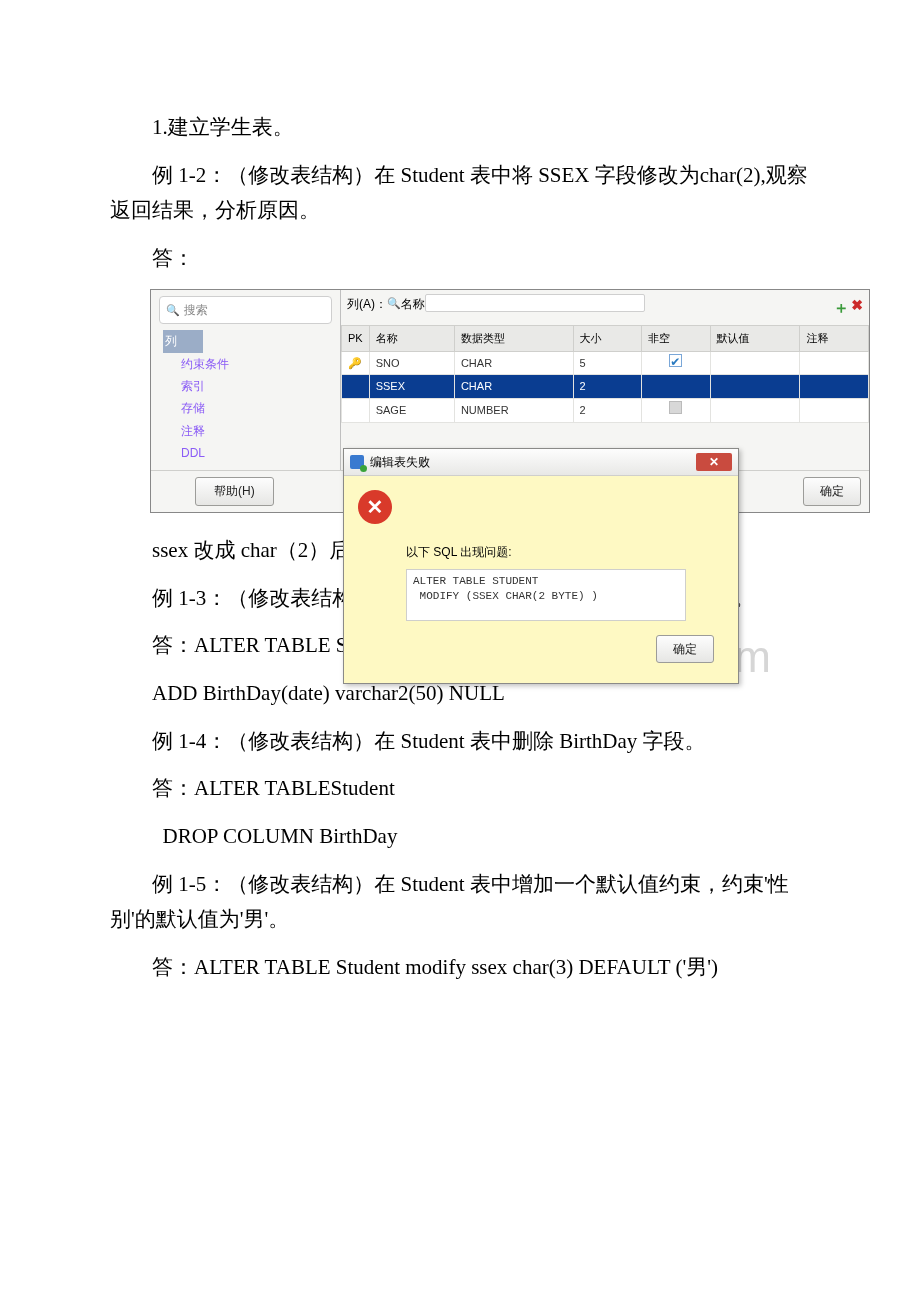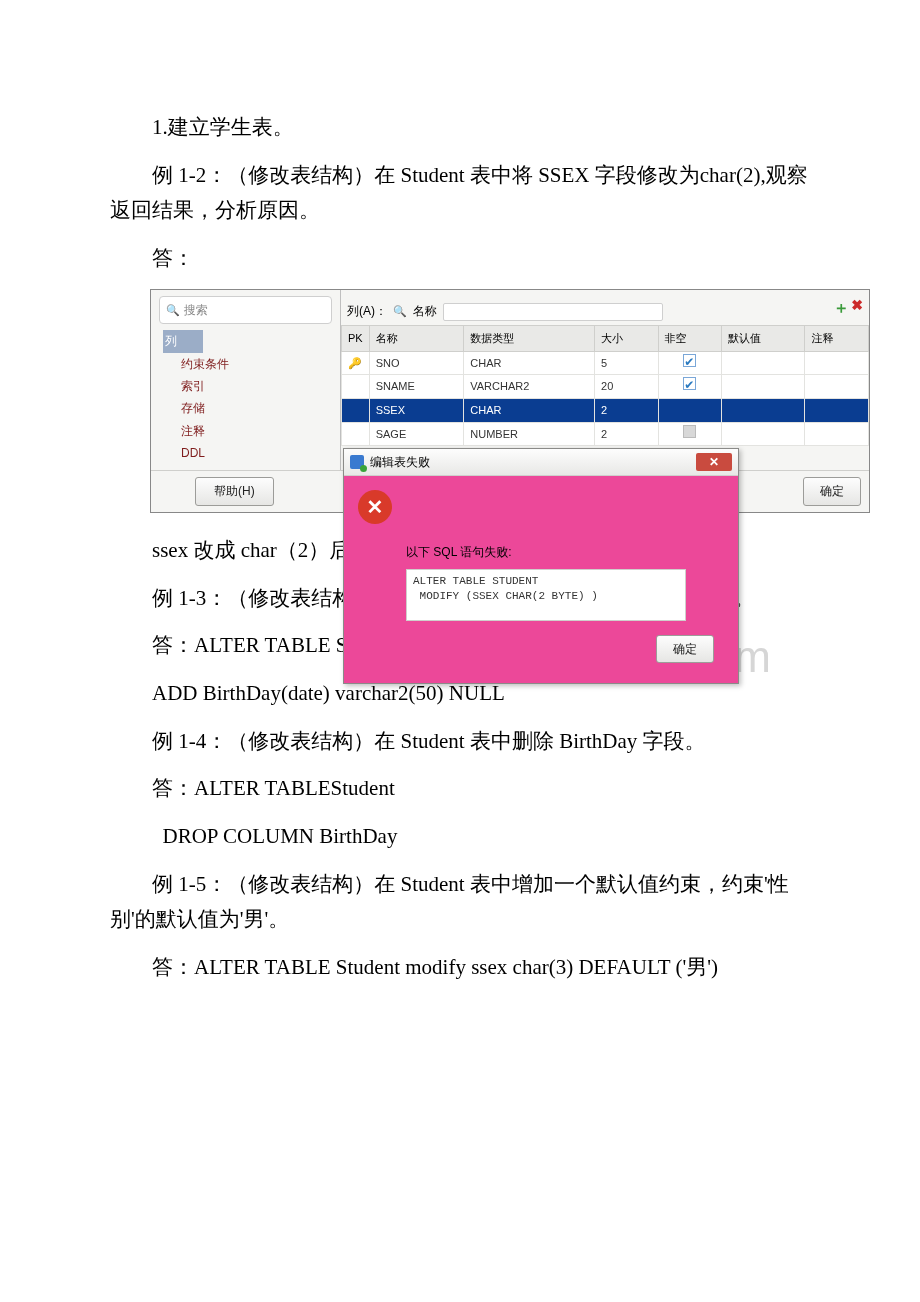--- a/index.html
+++ b/index.html
@@ -40,35 +40,34 @@
       align-items: center;
       gap: 4px;
       color: #888;
       margin-bottom: 6px;
     }
     .mag { font-size: 11px; }
     .tree { margin-left: 4px; }
     .tree-item {
       padding: 1px 2px;
       cursor: default;
-      color: #7f1d1d;
+      color: #8b5cf6;
     }
     .tree-item.sel {
       background: #9badc7;
       color: #fff;
       width: 40px;
     }
     .tree-sub { margin-left: 16px; }
 
     .right-panel { flex: 1; position: relative; background:#f5f5f3; }
     .top-bar {
       display: flex;
-      align-items: flex-end;
+      align-items: flex-start;
       padding: 4px 6px;
-      gap: 6px;
       background: #f5f5f3;
     }
     .top-bar .lbl { font-size:12px; }
     .name-input {
       border:1px solid #cfcfcf;
       background:#fff;
       width:220px;
       height:18px;
       border-radius:2px;
     }
@@ -115,21 +114,21 @@
     .chk.dark { background:#0a3d91; border-color:#0a3d91;}
     .chk.greysq { background:#d8d8d8; border-color:#bbb;}
     .pk-col { width:26px; text-align:center; }
     .key-ico { color:#d18a17; font-size:11px;}
 
     
     .dialog {
       position: absolute;
       left: 2px; top: 158px;
       width: 396px;
-      background: #ec4899;
+      background: #fef9c3;
       border: 1px solid #8a8a88;
       box-shadow: 2px 2px 5px rgba(0,0,0,0.25);
       font-size:12px;
     }
     .dlg-title {
       background: linear-gradient(#fdfdfd,#e8e8e6);
       border-bottom:1px solid #cfcfcc;
       padding:3px 6px;
       display:flex;
       align-items:center;
@@ -274,29 +273,20 @@
         <tbody id="tbody">
             <tr>
               <td class="pk-col"><span class="key-ico">🔑</span></td>
               <td>SNO</td>
               <td>CHAR</td>
               <td>5</td>
               <td style="text-align: center;"><span class="chk checked"></span></td>
               <td></td>
               <td></td>
             </tr>
-            <tr>
-              <td class="pk-col"></td>
-              <td>SNAME</td>
-              <td>VARCHAR2</td>
-              <td>20</td>
-              <td style="text-align: center;"><span class="chk checked"></span></td>
-              <td></td>
-              <td></td>
-            </tr>
             <tr class="row-sel">
               <td class="pk-col"></td>
               <td>SSEX</td>
               <td>CHAR</td>
               <td>2</td>
               <td style="text-align: center;"><span class="chk dark"></span></td>
               <td></td>
               <td></td>
             </tr>
             <tr>
@@ -314,21 +304,21 @@
       <div class="dialog">
         <div class="dlg-title">
           <span class="dlg-title-icon"></span>
           <span>编辑表失败</span>
           <span class="dlg-close">✕</span>
         </div>
         <div class="dlg-body">
           <div class="dlg-err">
             <div class="err-ico">✕</div>
           </div>
-          <div class="sql-lbl">以下 SQL 语句失败:</div>
+          <div class="sql-lbl">以下 SQL 出现问题:</div>
           <div class="sql-box" id="sqlbox" style="white-space: pre;">ALTER TABLE STUDENT
  MODIFY (SSEX CHAR(2 BYTE) )</div>
           <div class="dlg-btn-row">
             <span class="btn">确定</span>
           </div>
         </div>
       </div>
 
     </div>
   </div>

